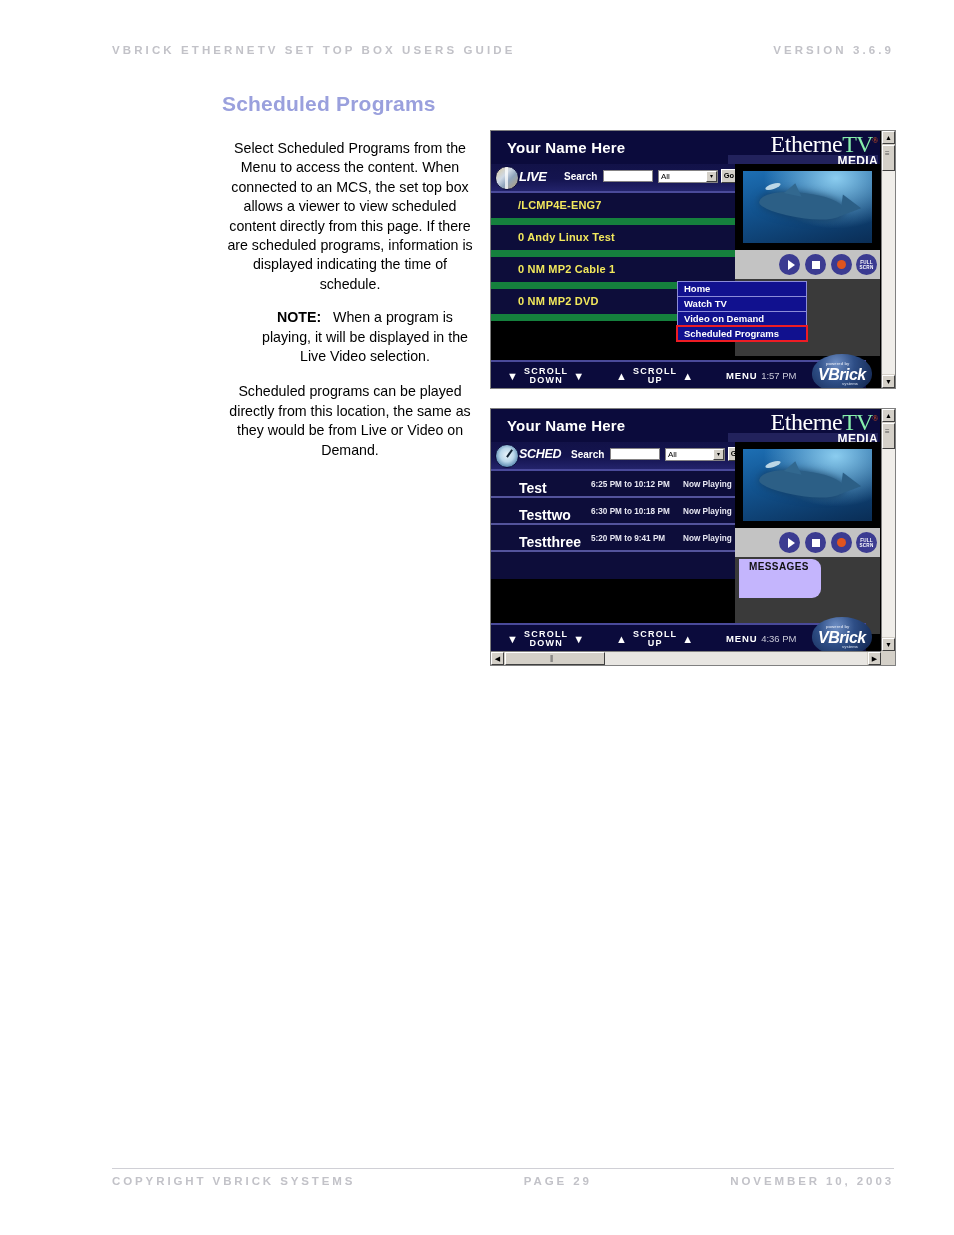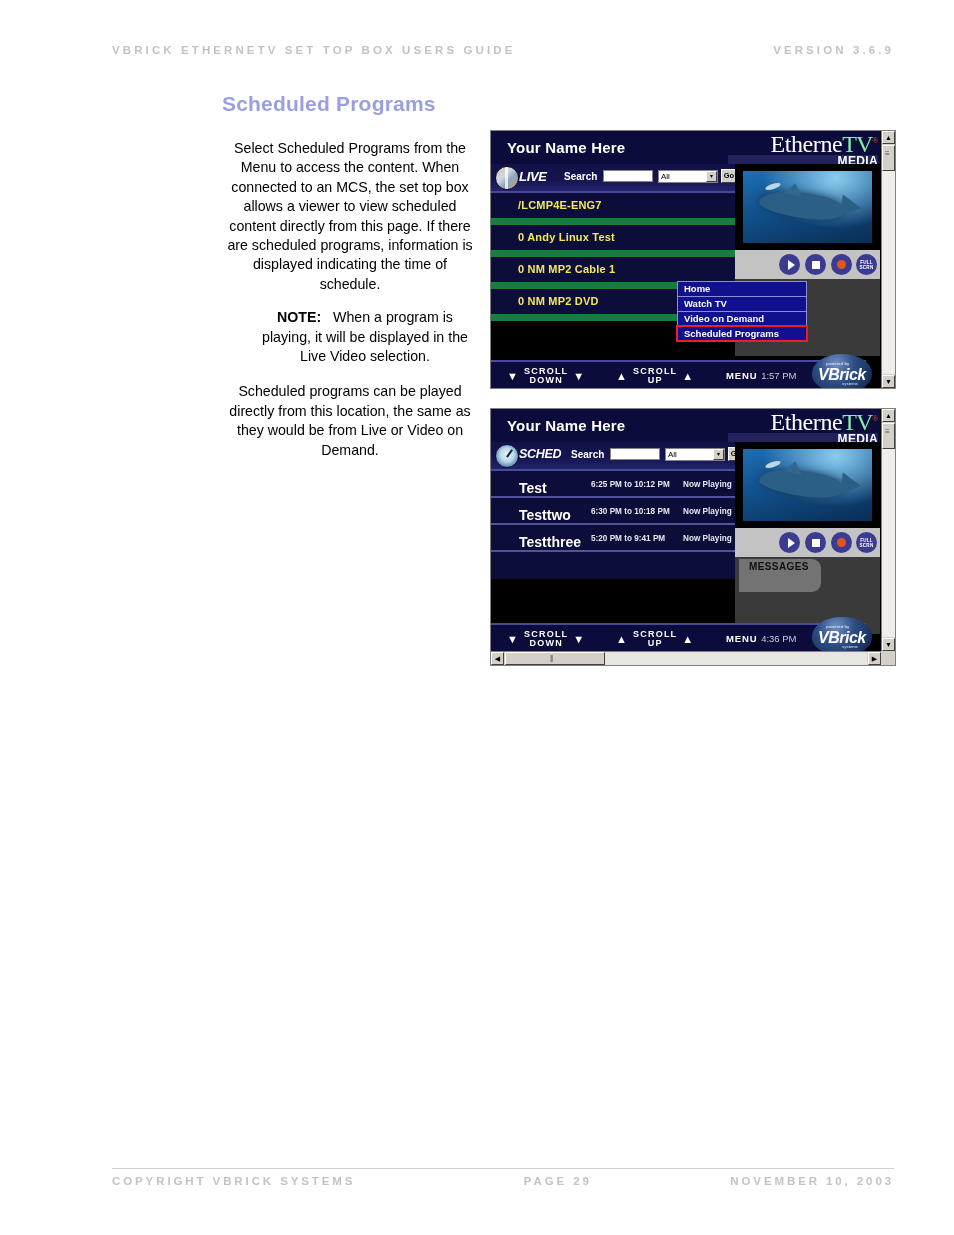--- a/index.html
+++ b/index.html
@@ -493,22 +493,22 @@
     outline: 2px solid #ee1c24;
     outline-offset: -1px;
     z-index: 2;
   }
 
   
   .messages-pill {
     position: absolute;
     left: 248px; top: 150px;
     height: 25px;
-    padding: 0 12px 8px 10px;
-    background: #737373;
+    padding: 0 12px 14px 10px;
+    background: #c4b5fd;
     border-radius: 0 9px 9px 0;
     color: #111;
     font-size: 10px;
     font-weight: bold;
     line-height: 15px;
     letter-spacing: .4px;
   }
 
   
   .dark-fill {

